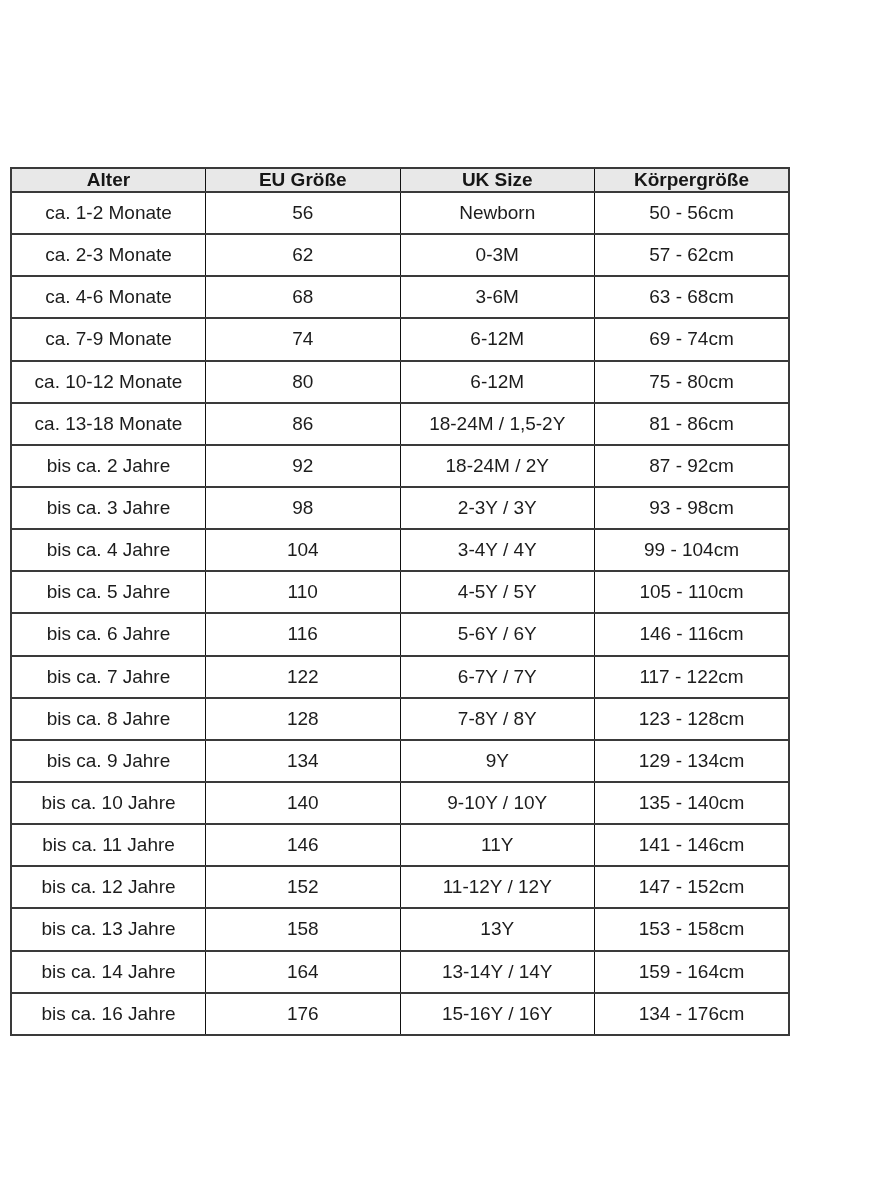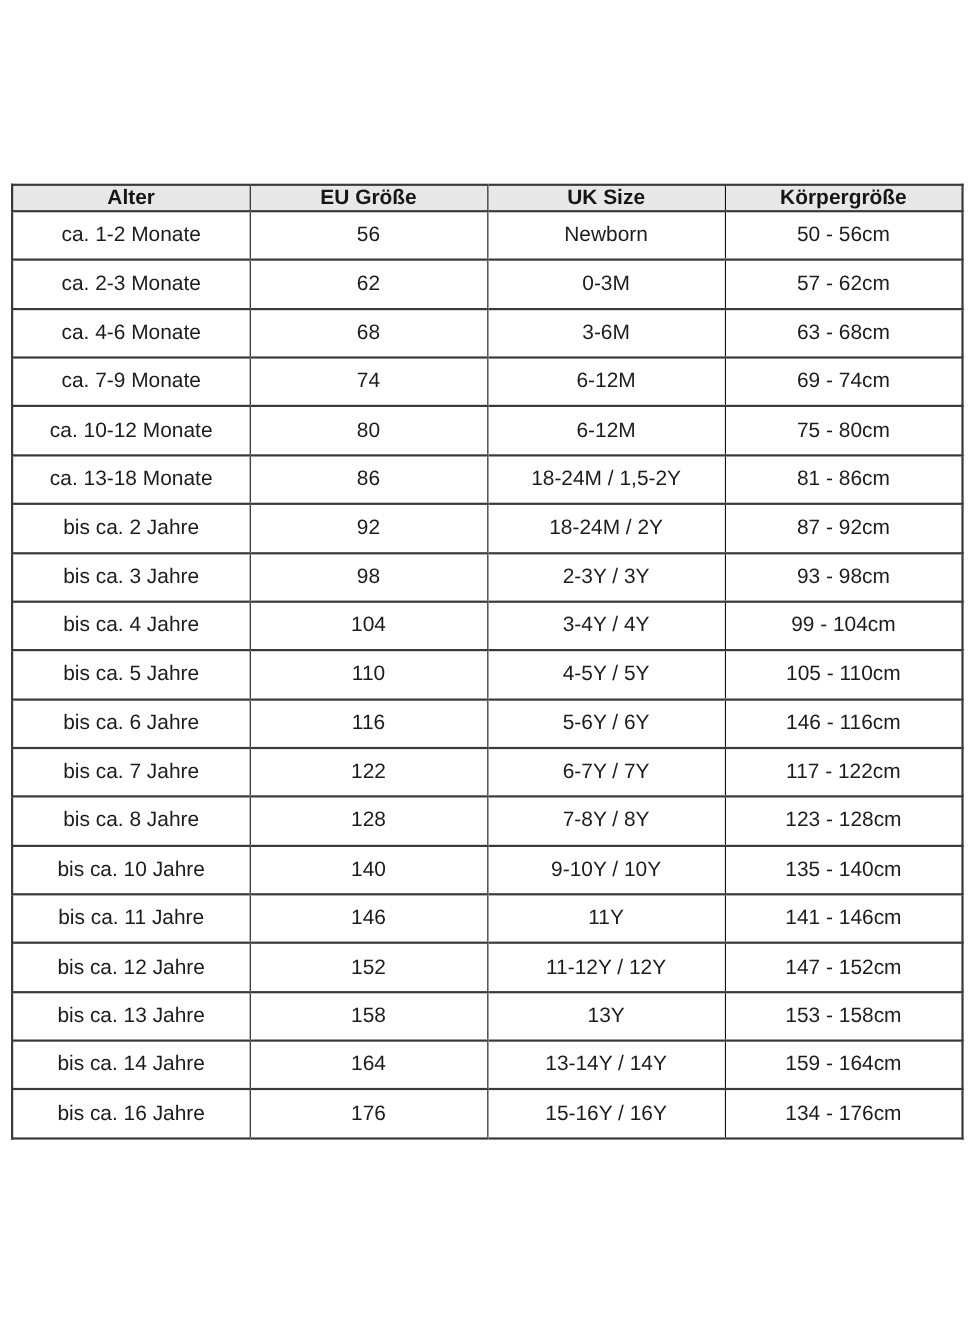--- a/index.html
+++ b/index.html
@@ -13,21 +13,21 @@
     position: relative;
     width: 885px;
     height: 1200px;
     background: #ffffff;
     overflow: hidden;
   }
   table.size-chart {
     position: absolute;
     left: 10px;
     top: 167px;
-    width: 866px;
+    width: 780px;
     height: 869px;
     border-collapse: collapse;
     table-layout: fixed;
   }
   table.size-chart col { width: 25%; }
   table.size-chart th,
   table.size-chart td {
     border-top: 2px solid #3a3a3a;
     border-bottom: 2px solid #3a3a3a;
     border-left: 1px solid #111111;
@@ -145,20 +145,26 @@
           <td>6-7Y / 7Y</td>
           <td>117 - 122cm</td>
         </tr>
         <tr>
           <td>bis ca. 8 Jahre</td>
           <td>128</td>
           <td>7-8Y / 8Y</td>
           <td>123 - 128cm</td>
         </tr>
         <tr>
+          <td>bis ca. 9 Jahre</td>
+          <td>134</td>
+          <td>9Y</td>
+          <td>129 - 134cm</td>
+        </tr>
+        <tr>
           <td>bis ca. 10 Jahre</td>
           <td>140</td>
           <td>9-10Y / 10Y</td>
           <td>135 - 140cm</td>
         </tr>
         <tr>
           <td>bis ca. 11 Jahre</td>
           <td>146</td>
           <td>11Y</td>
           <td>141 - 146cm</td>

